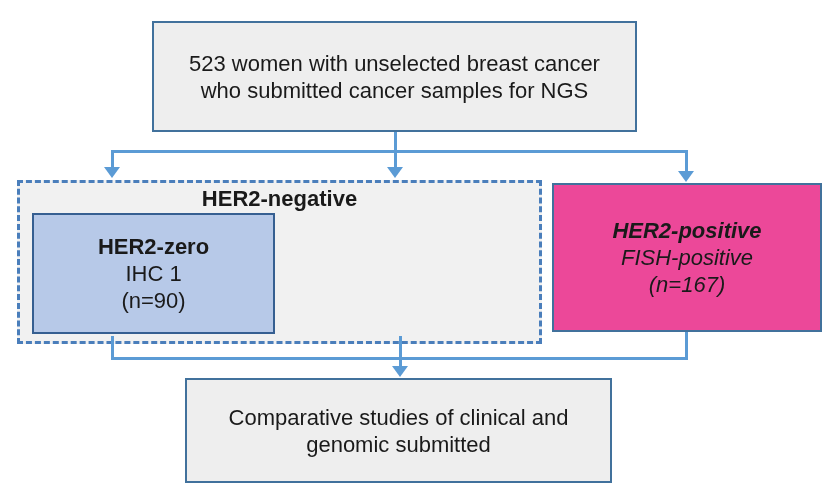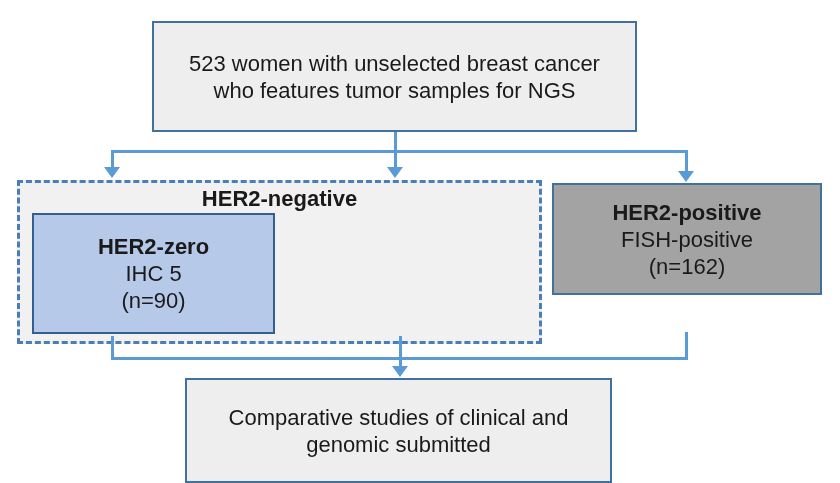--- a/index.html
+++ b/index.html
@@ -50,23 +50,24 @@
     padding-top: 3px;
     font-weight: bold;
   }
   .inner-box {
     background: #b7c9e8;
     border: 2px solid #365f91;
   }
   .zero-box { left: 32px;  top: 213px; width: 243px; height: 121px; }
   .low-box  { left: 265px; top: 213px; width: 268px; height: 121px; }
   .pos-box  {
-    left: 552px; top: 183px; width: 270px; height: 112px;
-    background: #a3a3a3;
+    left: 552px; top: 183px; width: 270px; height: 149px;
+    background: #ec4899;
     border: 2px solid #41719c;
+    font-style: italic;
   }
   .box-title { font-weight: bold; }
 
   .conn {
     position: absolute;
     background: #5b9bd5;
   }
   .arrow-down {
     position: absolute;
     width: 0; height: 0;
@@ -90,47 +91,47 @@
   .c-center-down  { left: 399px; top: 336px; width: 3px;   height: 31px; }
   .a-center-bottom{ left: 392px; top: 366px; }
 </style>
 </head>
 <body>
 
 <div class="canvas">
 
   <div class="box light-box top-box">
     <div>523 women with unselected breast cancer</div>
-    <div>who features tumor samples for NGS</div>
+    <div>who submitted cancer samples for NGS</div>
   </div>
 
   <div class="conn c-stub-top"></div>
   <div class="conn c-split-line"></div>
   <div class="conn c-left-drop"></div>
   <div class="arrow-down a-left-top"></div>
   <div class="conn c-center-drop"></div>
   <div class="arrow-down a-center-top"></div>
   <div class="conn c-right-drop"></div>
   <div class="arrow-down a-right-top"></div>
 
   <div class="group-box">
     <div class="group-label">HER2-negative</div>
   </div>
 
   <div class="box inner-box zero-box">
     <div class="box-title">HER2-zero</div>
-    <div>IHC 5</div>
+    <div>IHC 1</div>
     <div>(n=90)</div>
   </div>
 
 
   <div class="box pos-box">
     <div class="box-title">HER2-positive</div>
     <div>FISH-positive</div>
-    <div>(n=162)</div>
+    <div>(n=167)</div>
   </div>
 
   <div class="conn c-left-up"></div>
   <div class="conn c-merge-line"></div>
   <div class="conn c-right-up"></div>
   <div class="conn c-center-down"></div>
   <div class="arrow-down a-center-bottom"></div>
 
   <div class="box light-box bottom-box">
     <div>Comparative studies of clinical and</div>

